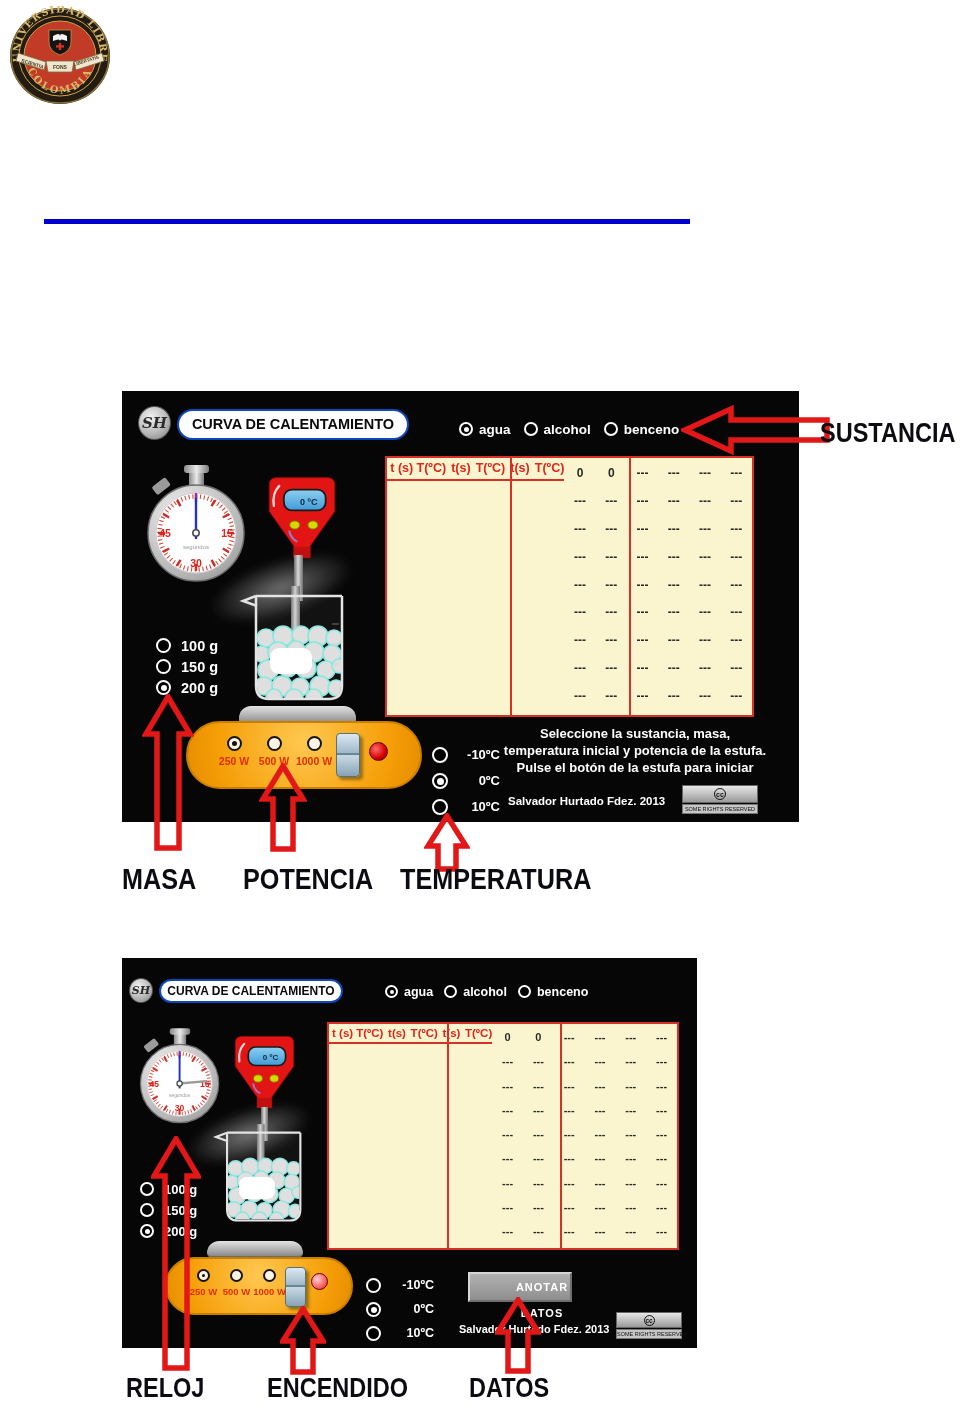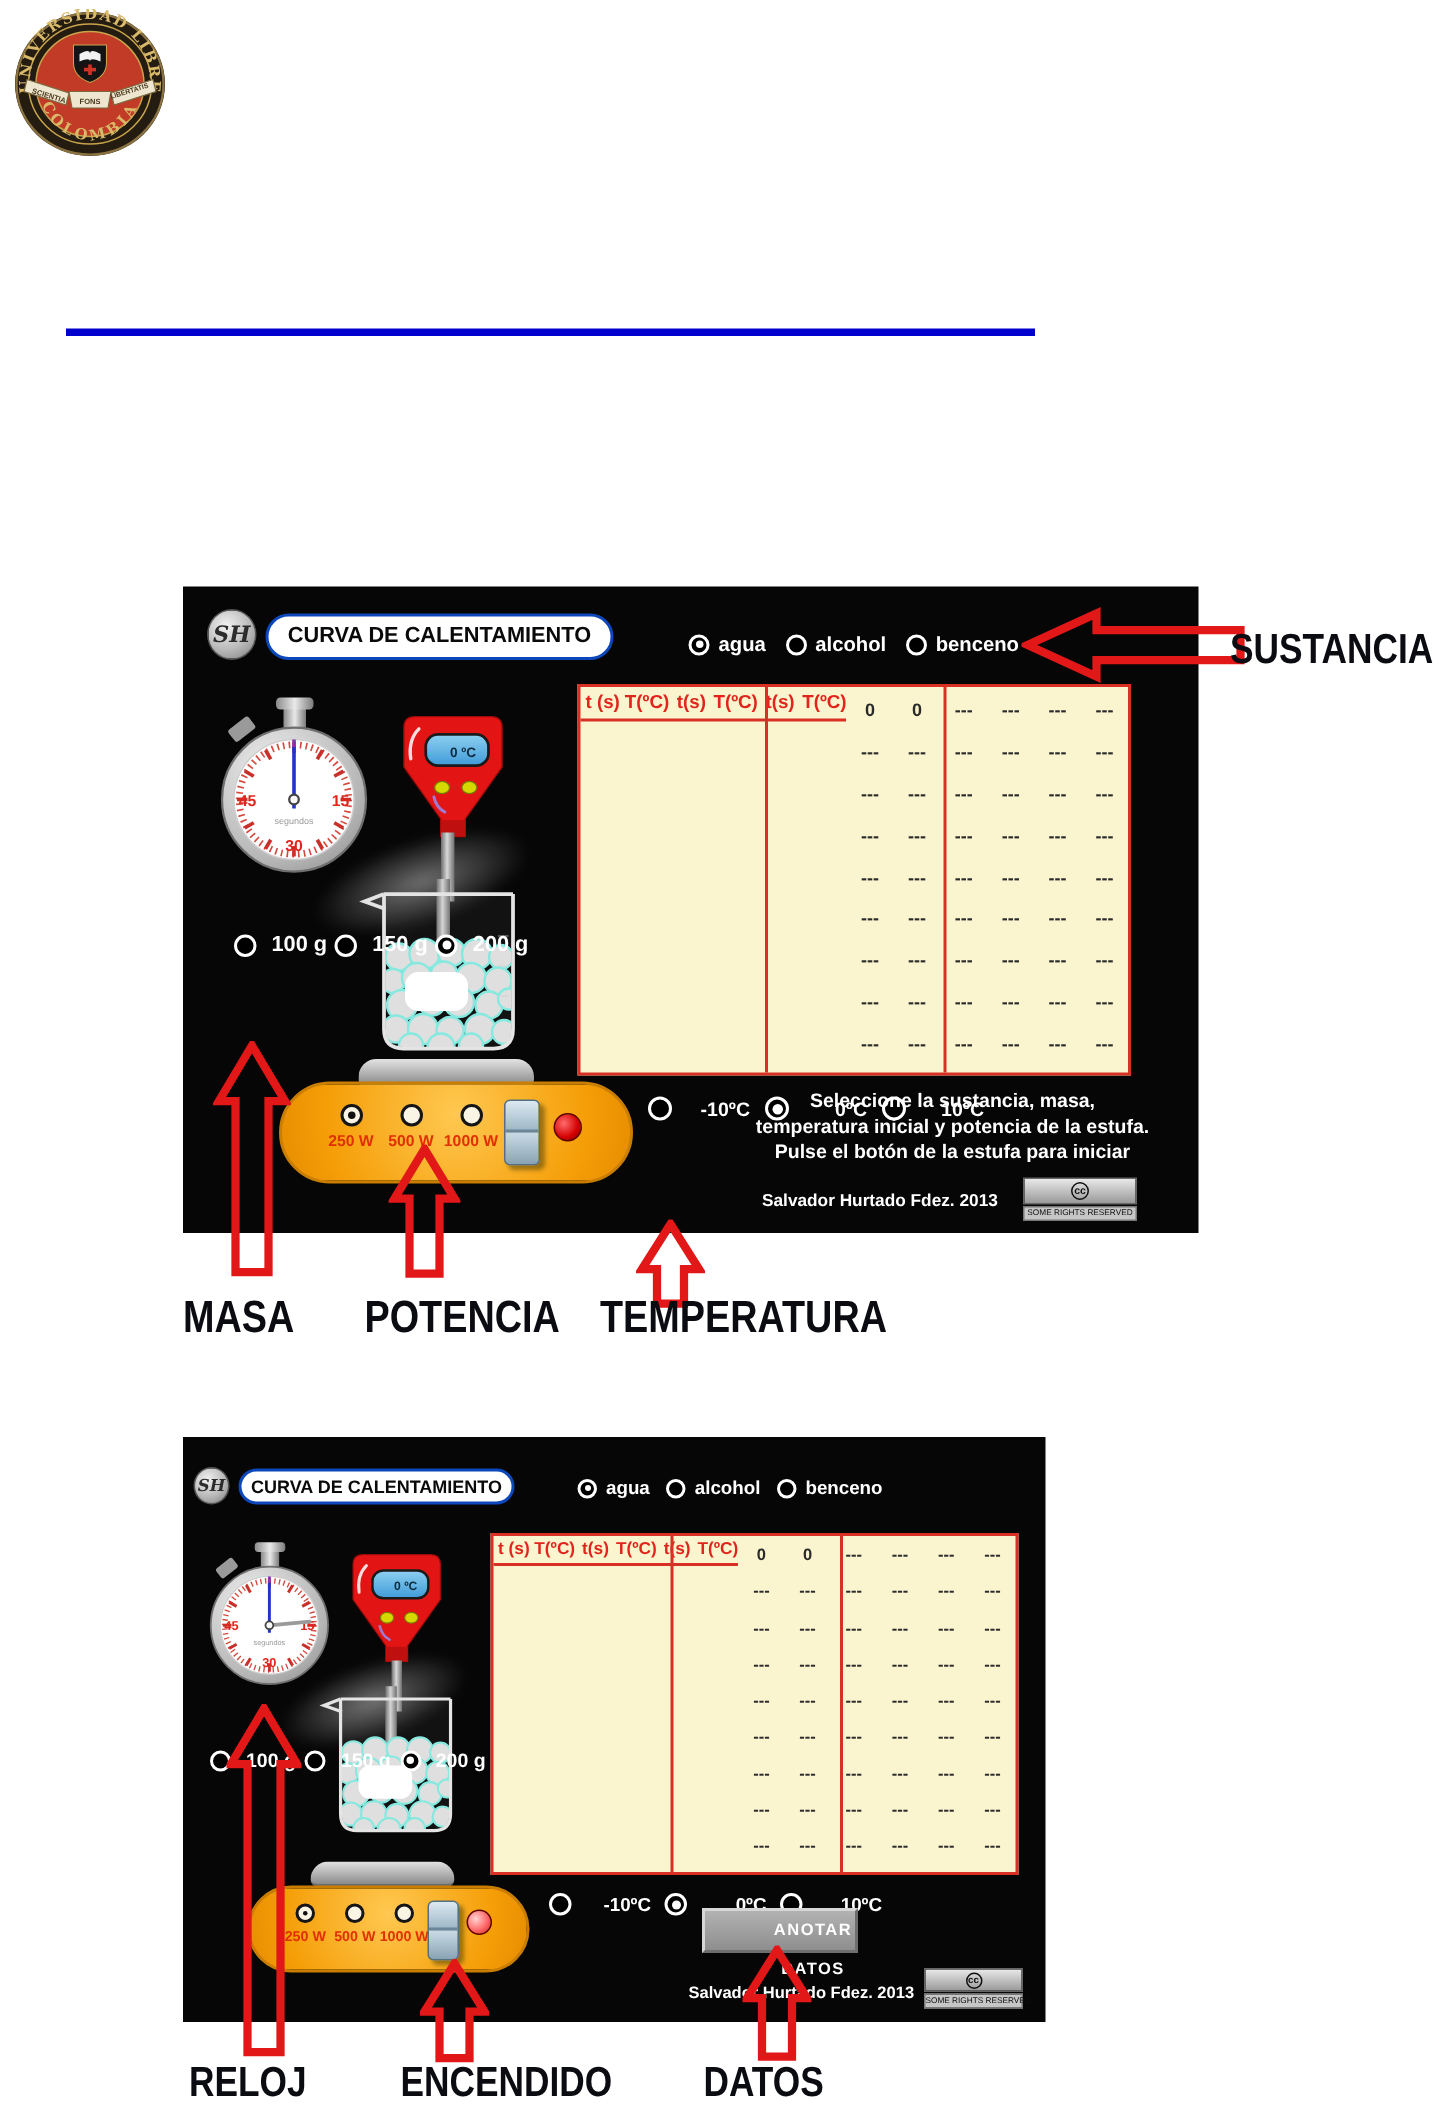--- a/index.html
+++ b/index.html
@@ -23,21 +23,21 @@
   #s2 .shlogo{left:7px;top:20px;width:22px;height:23px;font-size:11px;}
 
   .pill{position:absolute;background:#ffffff;border:2px solid #0C47BC;border-radius:18px;
     color:#0a0a0a;font-weight:bold;text-align:center;box-sizing:border-box;}
   #s1 .pill{left:55px;top:18px;width:232px;height:31px;font-size:14.5px;line-height:27px;}
   #s2 .pill{left:37px;top:21px;width:184px;height:24px;font-size:12px;line-height:20px;}
 
   .subst{position:absolute;display:flex;align-items:center;}
   #s1 .subst{left:337px;top:31px;gap:13px;}
   #s2 .subst{left:263px;top:27px;gap:11px;}
-  .opt{display:flex;align-items:center;}
+  .opt{display:flex;}
   .subst .opt{gap:6px;}
   .opt-label{color:#fff;font-weight:bold;white-space:nowrap;}
   #s1 .subst .opt-label{font-size:13.5px;}
   #s2 .subst .opt-label{font-size:12.5px;}
 
   .radio{box-sizing:border-box;border:2px solid #fff;border-radius:50%;background:#000;
     position:relative;flex:none;display:inline-block;}
   .opt.selected .radio::after{content:"";position:absolute;inset:2.5px;background:#fff;border-radius:50%;}
   #s1 .subst .radio{width:14px;height:14px;}
   #s2 .subst .radio{width:13px;height:13px;}
@@ -107,21 +107,21 @@
   .switch::after{content:"";position:absolute;left:0;right:0;top:45%;height:2px;background:#6C8697;}
   #s1 .switch{left:148px;top:10px;width:24px;height:44px;}
   #s2 .switch{left:118px;top:8px;width:21px;height:40px;}
   .stove-btn{position:absolute;border-radius:50%;border:1px solid #5C0000;box-sizing:border-box;}
   #s1 .stove-btn{left:181px;top:19px;width:19px;height:19px;
     background:radial-gradient(circle at 35% 35%,#FF6B6B,#D40000 60%,#7D0000);}
   #s2 .stove-btn{left:144px;top:14px;width:17px;height:17px;
     background:radial-gradient(circle at 35% 35%,#FFD3D3,#FF6A6A 55%,#CC2222);}
 
   
-  .masses,.temps{position:absolute;display:flex;flex-direction:row;}
+  .masses,.temps{position:absolute;display:flex;flex-direction:column;margin-top:16px;}
   #s1 .masses{left:34px;top:231px;gap:5px;}
   #s2 .masses{left:18px;top:208px;gap:6px;}
   .masses .opt{gap:10px;}
   #s1 .masses .radio{width:15px;height:15px;}
   #s2 .masses .radio{width:14px;height:14px;}
   #s1 .masses .opt-label{font-size:14.5px;}
   #s2 .masses .opt-label{font-size:13px;}
   #s1 .temps{left:310px;top:340px;gap:10px;}
   #s2 .temps{left:244px;top:304px;gap:9px;}
   .temps .opt{gap:6px;}

